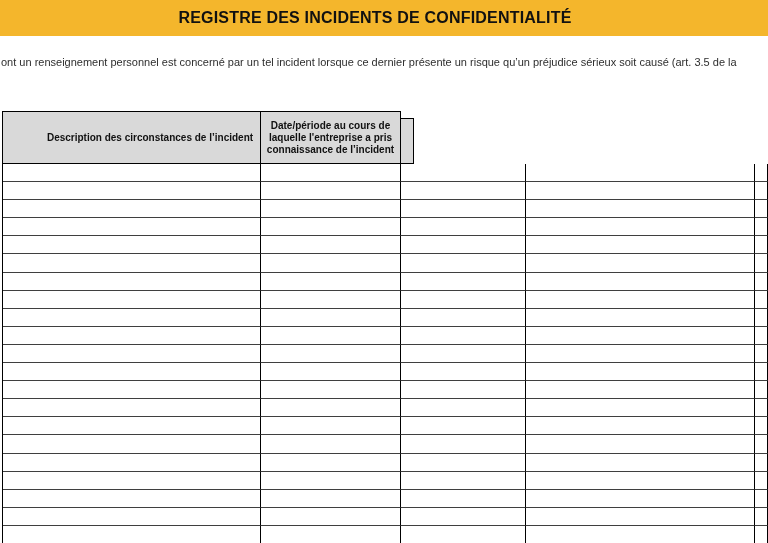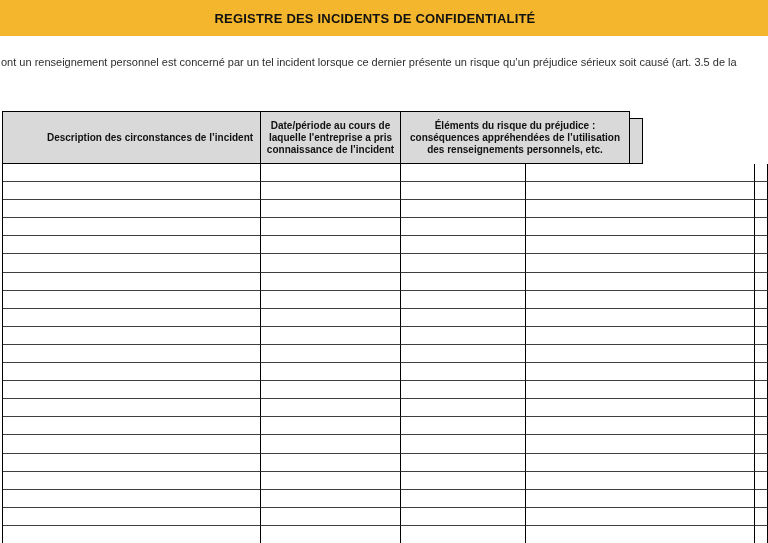--- a/index.html
+++ b/index.html
@@ -21,21 +21,21 @@
     height: 36px;
     background: #F4B62C;
     display: flex;
     align-items: center;
     justify-content: center;
     padding-right: 18px;
     box-sizing: border-box;
   }
   .banner-title {
     font-weight: bold;
-    font-size: 13px;
+    font-size: 16px;
     letter-spacing: 0.2px;
     color: #111111;
     white-space: nowrap;
   }
 
   
   .intro-line {
     position: absolute;
     left: 1px;
     width: 768px;
@@ -108,21 +108,20 @@
     <span class="banner-title">REGISTRE DES INCIDENTS DE CONFIDENTIALITÉ</span>
   </div>
 
   <div class="intro-line intro-line-1">ont un renseignement personnel est concerné par un tel incident lorsque ce dernier présente un risque qu’un préjudice sérieux soit causé (art. 3.5 de la</div>
 
 
   <div class="register-table">
     <div class="hrow">
       <div class="th c0">Description des circonstances de l’incident</div>
       <div class="th c1">Date/période au cours de laquelle l'entreprise a pris connaissance de l’incident</div>
-      <div class="th c3">Éléments du risque du préjudice : conséquences appréhendées de l’utilisation des renseignements personnels, etc.</div>
       <div class="th5 c4"></div>
     </div>
     <div>
         <div class="trow">
           <div class="td c0"></div>
           <div class="td c1"></div>
           <div class="td c2"></div>
           <div class="td c3"></div>
           <div class="td c4"></div>
         </div>

